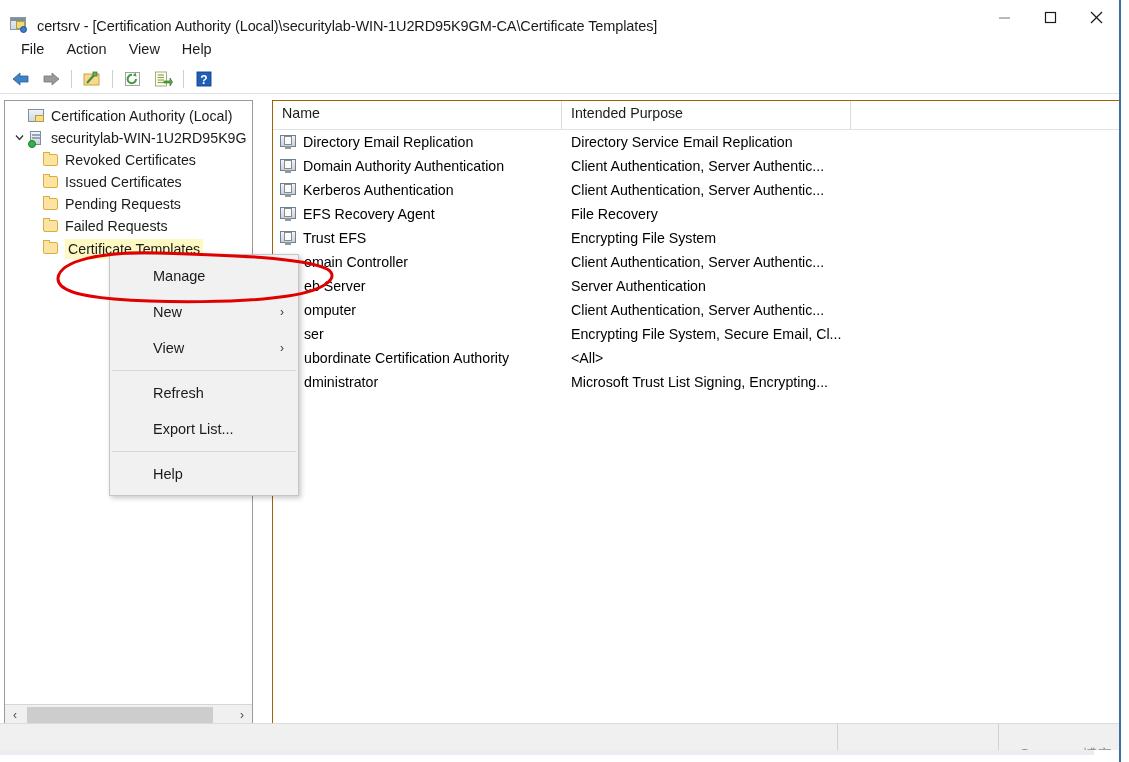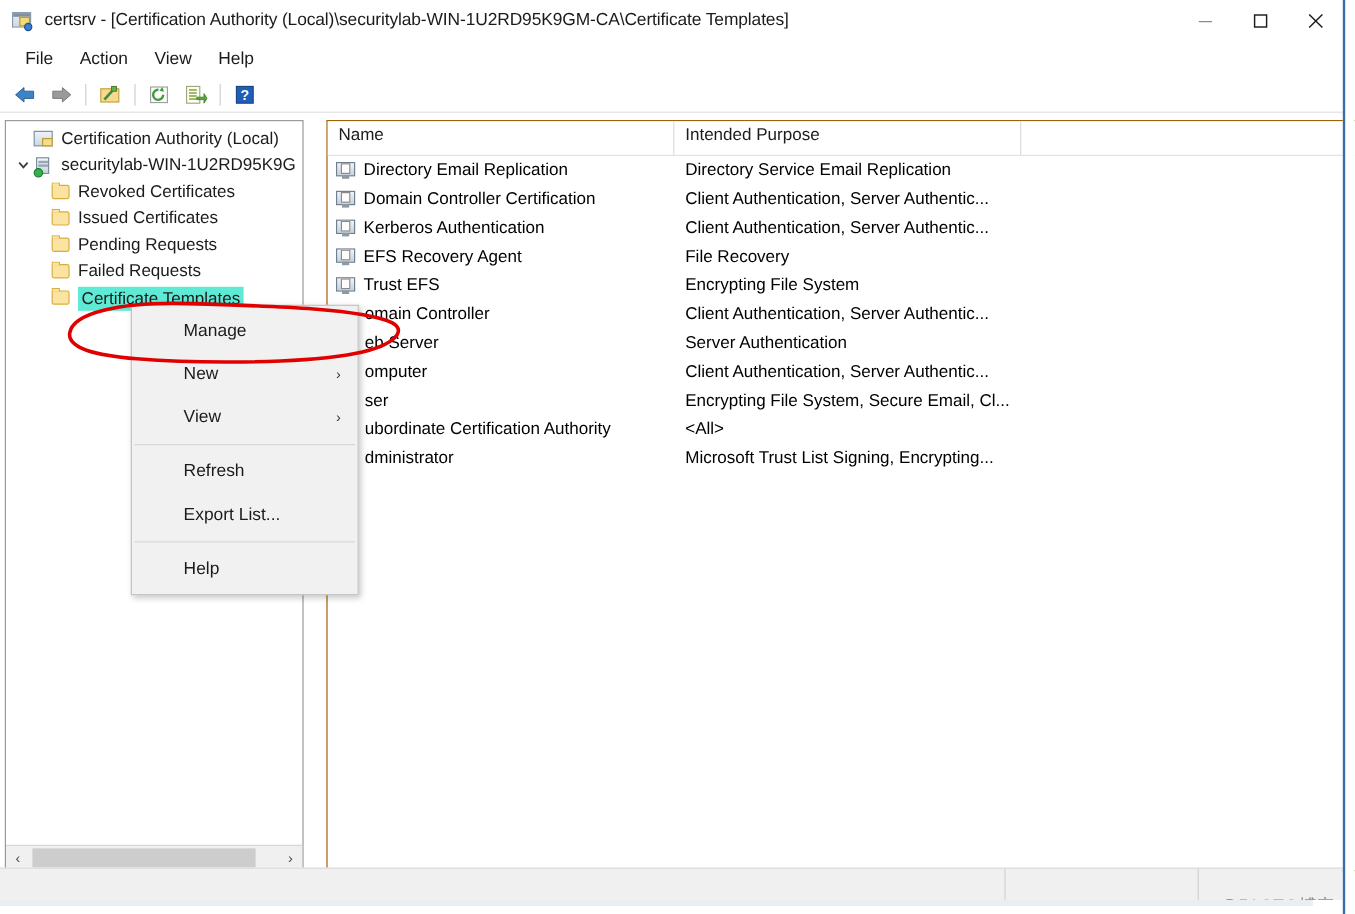--- a/index.html
+++ b/index.html
@@ -21,21 +21,21 @@
   }
 
   
   .titlebar {
     position: absolute;
     left: 0; top: 0;
     width: 1119px;
     height: 34px;
     background: #ffffff;
     display: flex;
-    align-items: center;
+    align-items: flex-end;
   }
   .title-icon {
     margin-left: 9px;
     width: 20px; height: 20px;
     position: relative;
     flex: 0 0 auto;
   }
   .title-icon .win {
     position: absolute; left: 1px; top: 3px;
     width: 16px; height: 13px;
@@ -143,21 +143,21 @@
   .tree-row {
     display: flex;
     align-items: flex-start;
     height: 22px;
     font-size: 14.2px;
     color: #1b1b1b;
     white-space: nowrap;
     padding-left: 2px;
   }
   .tree-row.sel .tr-label {
-    background: #5eead4;
+    background: #fef9c3;
     padding: 1px 3px;
   }
   .tr-expander {
     width: 16px; height: 16px;
     display:flex; align-items:center; justify-content:center;
     flex: 0 0 auto;
   }
   .tr-ico { width: 20px; height: 18px; flex:0 0 auto; margin-right: 4px; position: relative; }
   .folder {
     position:absolute; left:2px; top:3px;
@@ -544,21 +544,21 @@
         <div class="lv-c2">Directory Service Email Replication</div>
       </div>
 
       <div class="lv-row">
         <div class="lv-c1">
           <span class="cert-ico">
               <span class="scr"></span>
               <span class="pg"></span>
               <span class="stand"></span>
             </span>
-          <span>Domain Controller Certification</span>
+          <span>Domain Authority Authentication</span>
         </div>
         <div class="lv-c2">Client Authentication, Server Authentic...</div>
       </div>
 
       <div class="lv-row">
         <div class="lv-c1">
           <span class="cert-ico">
               <span class="scr"></span>
               <span class="pg"></span>
               <span class="stand"></span>

